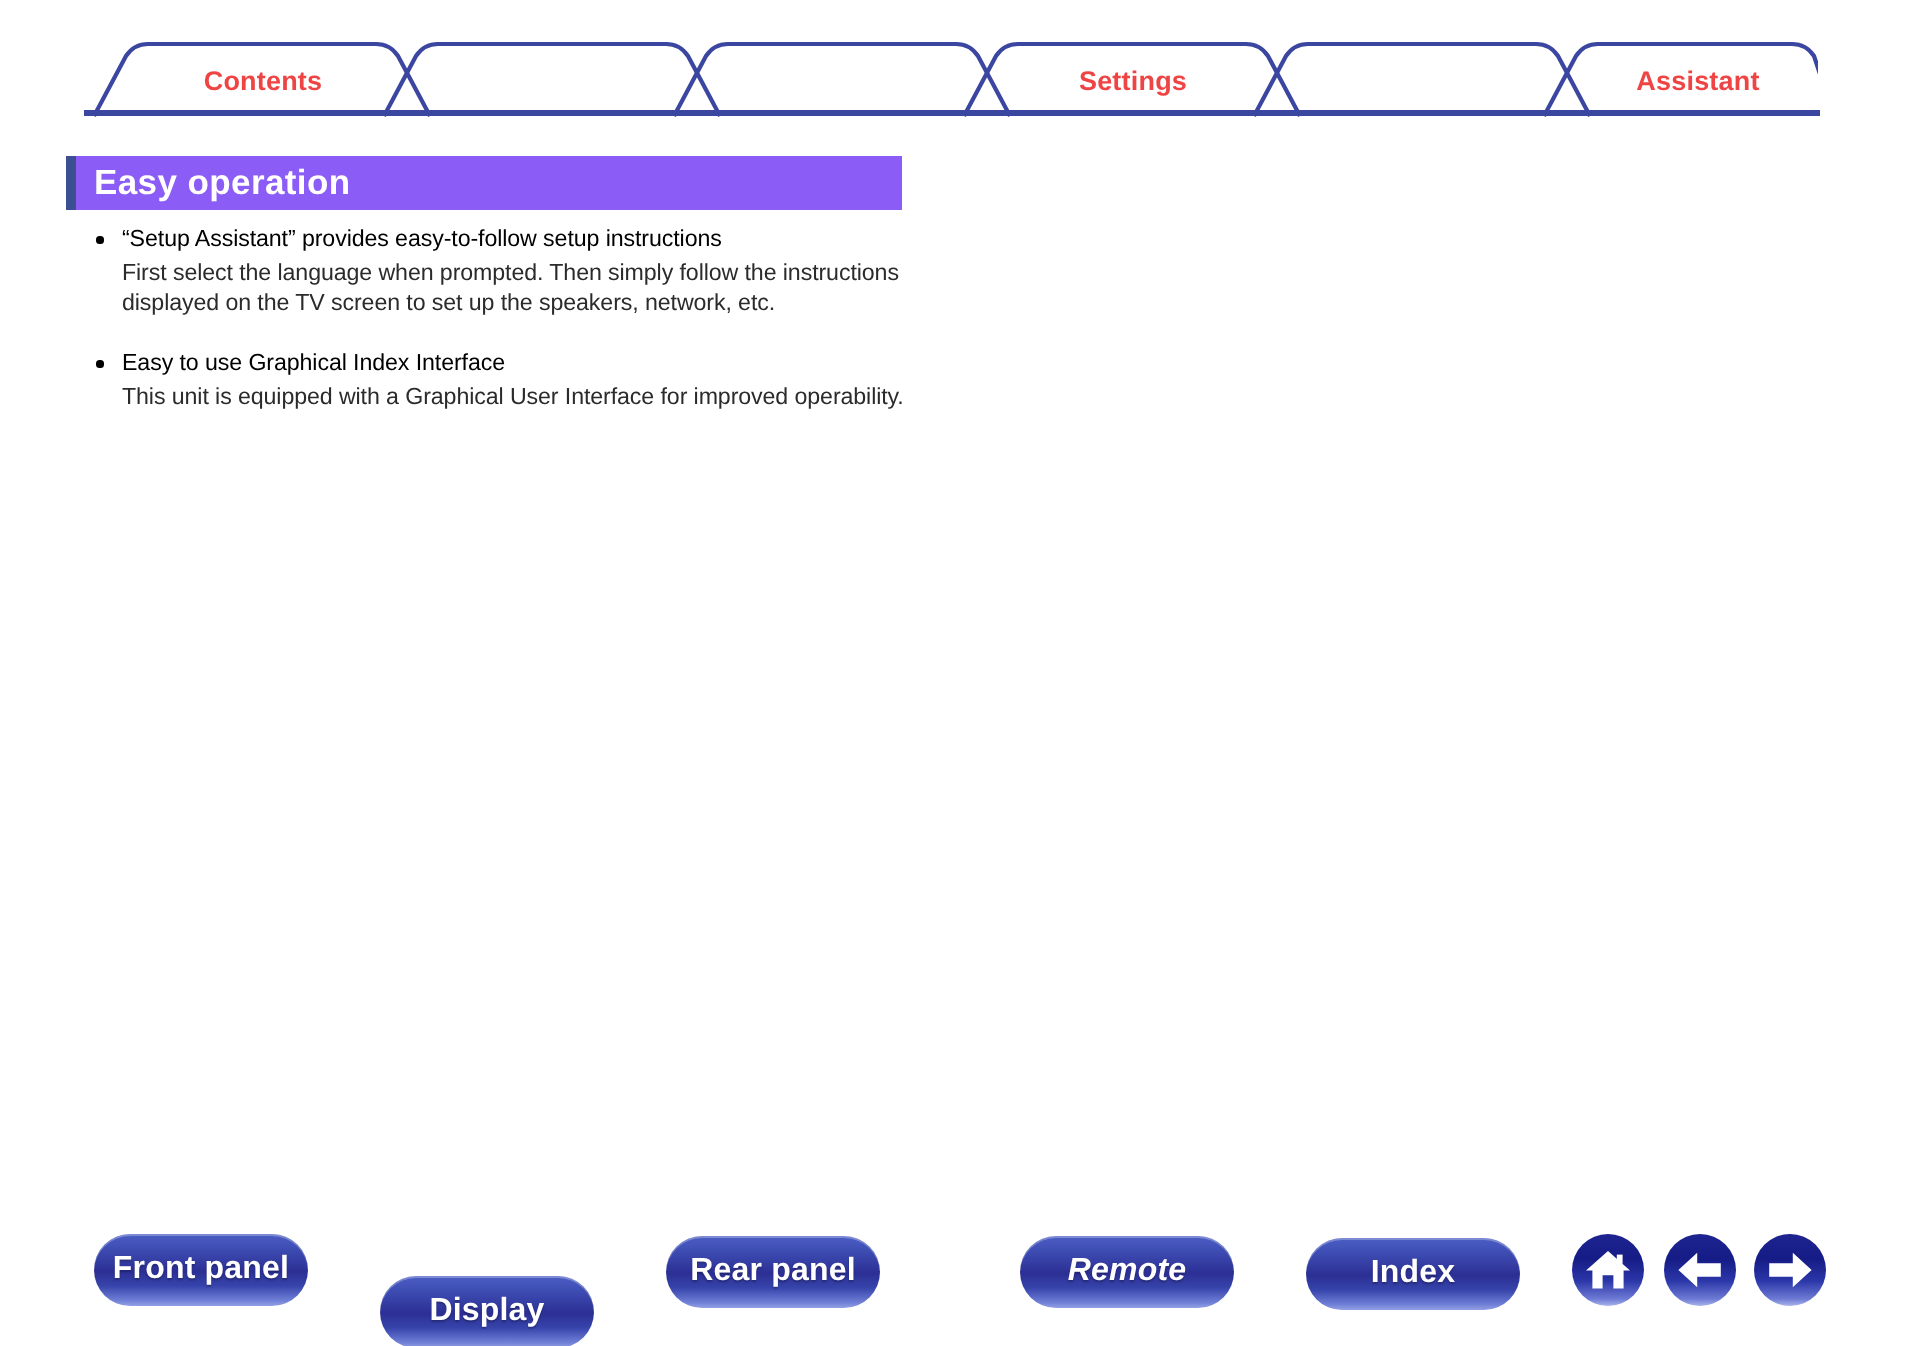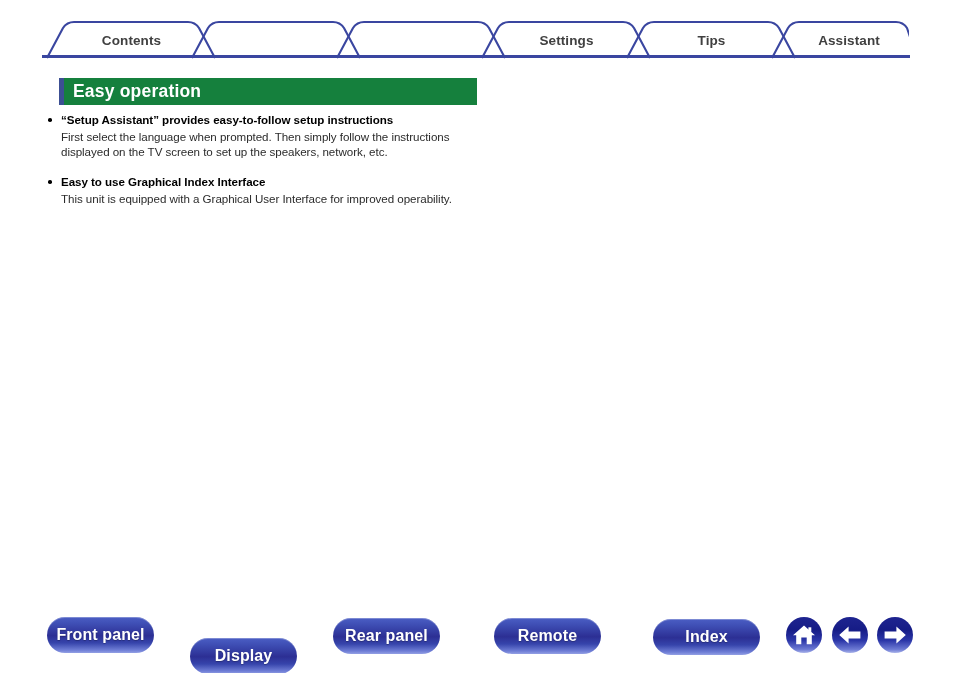--- a/index.html
+++ b/index.html
@@ -31,42 +31,42 @@
     display: block;
   }
   .tab-label {
     position: absolute;
     top: 12px;
     height: 18px;
     line-height: 18px;
     text-align: center;
     font-size: 13.5px;
     font-weight: bold;
-    color: #404040;
+    color: #ef4444;
     letter-spacing: 0.1px;
     white-space: nowrap;
     cursor: pointer;
   }
   .tabrule {
     position: absolute;
     left: 42px;
     top: 55px;
     width: 868px;
     height: 3px;
     background: #3a46a0;
   }
 
   
   .titlebar {
     position: absolute;
-    left: 59px;
+    left: 33px;
     top: 78px;
     width: 418px;
     height: 27px;
-    background: #15803d;
+    background: #8b5cf6;
     display: flex;
     align-items: center;
   }
   .titlebar .accent {
     width: 5px;
     height: 27px;
     background: #3c4f93;
     flex: 0 0 auto;
   }
   .titlebar .ttext {
@@ -85,21 +85,21 @@
     top: 112px;
     width: 440px;
   }
   .blk { margin-bottom: 15px; }
   .blk:last-child { margin-bottom: 0; }
 
   .blk-head {
     position: relative;
     padding-left: 16px;
     font-size: 11.6px;
-    font-weight: bold;
+    font-weight: normal;
     color: #000000;
     line-height: 15px;
     letter-spacing: -0.05px;
   }
   .blk-head .bullet {
     position: absolute;
     left: 3px;
     top: 6px;
     width: 3.5px;
     height: 3.5px;
@@ -182,21 +182,20 @@
       <path d="M 2,38 L 18,8 Q 22,2 29,2 L 143,2 Q 150,2 154,8 L 170,38"></path>
       <path d="M 147,38 L 163,8 Q 167,2 174,2 L 288,2 Q 295,2 299,8 L 315,38"></path>
       <path d="M 292,38 L 308,8 Q 312,2 319,2 L 433,2 Q 440,2 444,8 L 460,38"></path>
       <path d="M 437,38 L 453,8 Q 457,2 464,2 L 578,2 Q 585,2 589,8 L 605,38"></path>
       <path d="M 582,38 L 598,8 Q 602,2 609,2 L 723,2 Q 730,2 734,8 L 750,38"></path>
       <path d="M 727,38 L 743,8 Q 747,2 754,2 L 851,2 Q 858,2 862,8 L 872,38"></path>
     </g>
   </svg>
   <div class="tab-label" style="left:14px;  width:145px;">Contents</div>
   <div class="tab-label" style="left:449px; width:145px;">Settings</div>
-  <div class="tab-label" style="left:594px; width:145px;">Tips</div>
   <div class="tab-label" style="left:739px; width:130px;">Assistant</div>
 </div>
 <div class="tabrule"></div>
 
 <div class="titlebar">
   <div class="accent"></div>
   <div class="ttext">Easy operation</div>
 </div>
 
 <div class="content">
@@ -226,21 +225,21 @@
   </div>
 
   <div class="pill" style="left:190px; top:6px;  width:107px;margin-top:20px;">
     <span>Display</span>
   </div>
 
   <div class="pill" style="left:333px; top:6px;  width:107px;">
     <span>Rear panel</span>
   </div>
 
-  <div class="pill" style="left:494px; top:6px;  width:107px;">
+  <div class="pill" style="left:510px; top:6px;  width:107px;font-style:italic;">
     <span>Remote</span>
   </div>
 
   <div class="pill" style="left:653px; top:7px;  width:107px;">
     <span>Index</span>
   </div>
 
   <div class="circbtn" style="left:786px; top:5px;">
     <svg width="36" height="36" viewBox="0 0 36 36">
       <path d="M18 8.5 L29 18.2 L25.8 18.2 L25.8 27.2 L20.7 27.2 L20.7 20.6 L15.3 20.6 L15.3 27.2 L10.2 27.2 L10.2 18.2 L7 18.2 Z" fill="#ffffff"></path>

